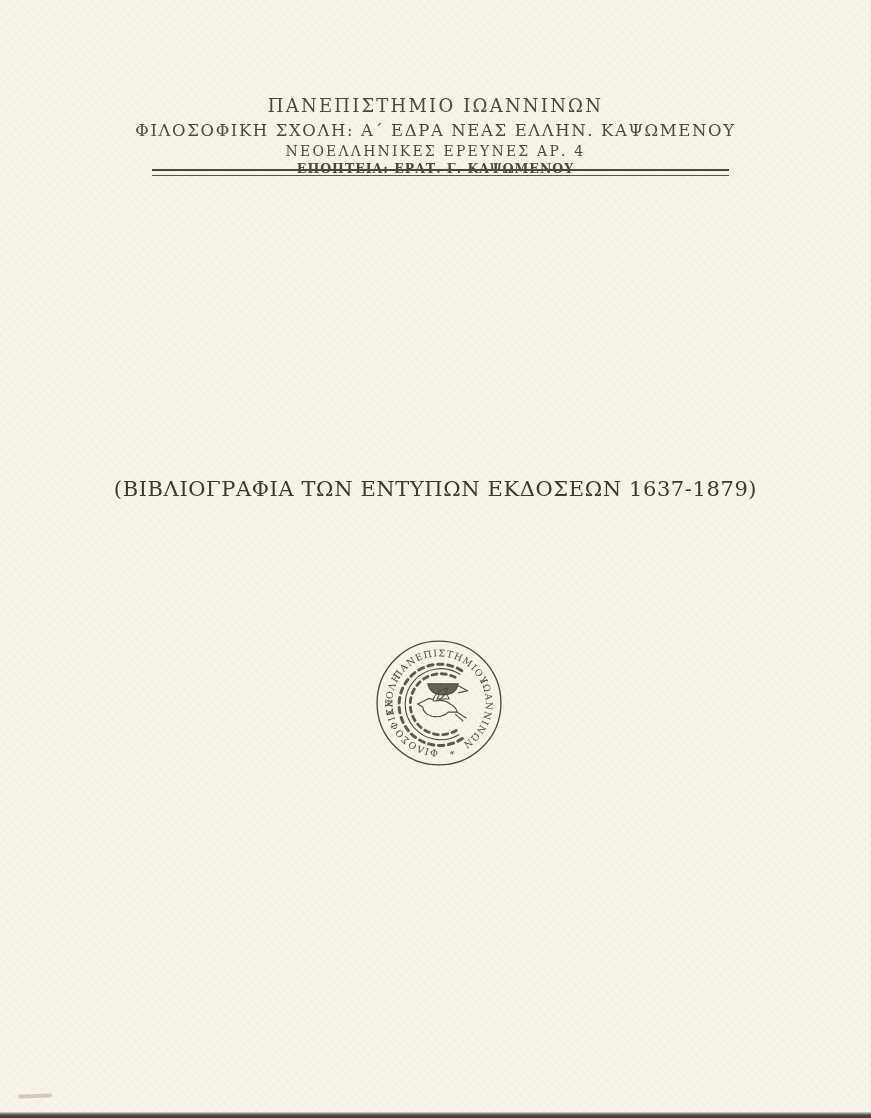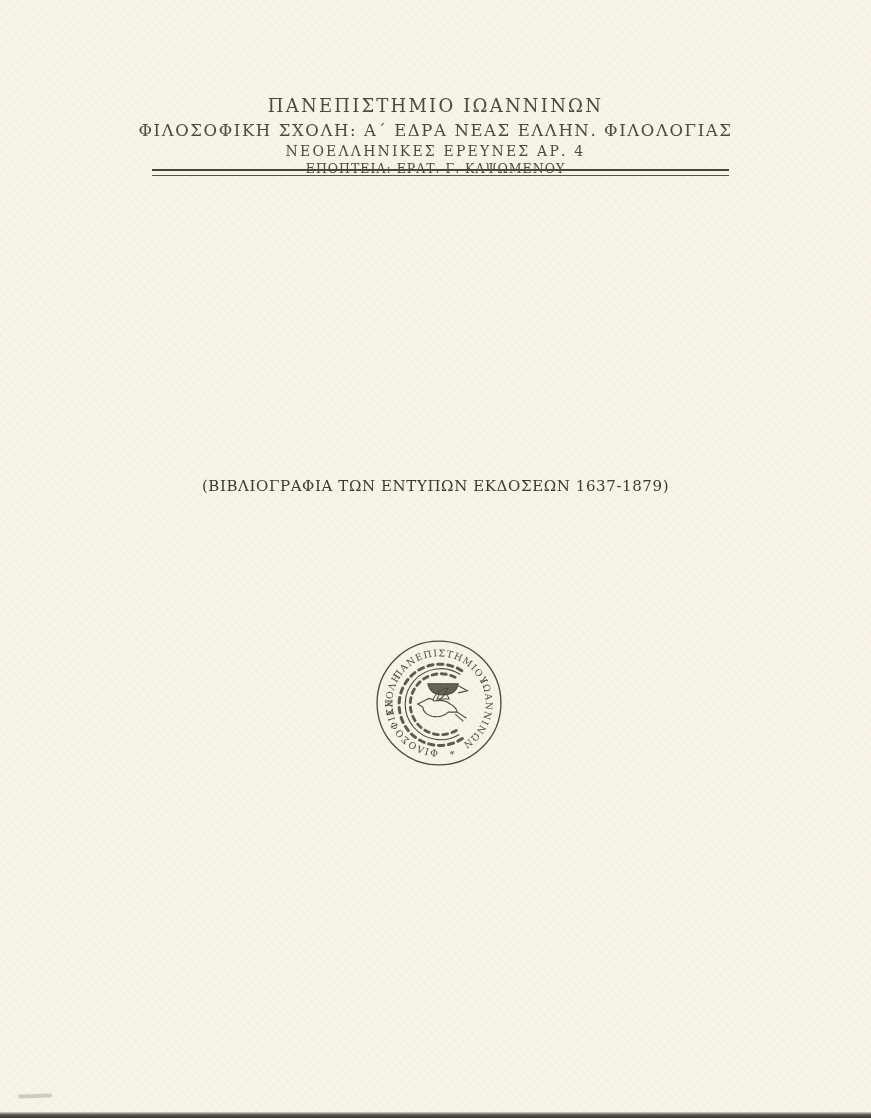--- a/index.html
+++ b/index.html
@@ -17,34 +17,34 @@
     overflow: hidden;
     color: #42423a;
     padding-left: 24px;
   }
 
   .centered { position: absolute; left: 0; right: 0; text-align: center; white-space: nowrap; }
 
   .masthead-line1 { top: 95px;  font-size: 18px;   letter-spacing: 2.2px; color: #4a4a40; }
   .masthead-line2 { top: 121px; font-size: 16.5px; letter-spacing: 1.6px; color: #4a4a40; }
   .masthead-line3 { top: 143px; font-size: 14px; letter-spacing: 2.2px; color: #4a4a40; }
-  .masthead-line4 { top: 160.5px; font-size: 12.5px; letter-spacing: 1px; font-weight: normal; color: #4a4a40; }
+  .masthead-line4 { top: 160.5px; font-size: 12.5px; letter-spacing: 1px; font-weight: bold; color: #4a4a40; }
 
   .double-rule {
     position: absolute;
     left: 152px; top: 169px;
     width: 577px; height: 6.5px;
     border-top: 2.4px solid #45453c;
     border-bottom: 1.6px solid #55554a;
   }
 
   .author-line { top: 330px; font-size: 19px; letter-spacing: 2.3px; color: #45453b; }
 
   .title-line1 { top: 446px; font-size: 22.5px; letter-spacing: 2.4px; color: #3a3a31; }
-  .title-line2 { top: 477px; font-size: 15px;   letter-spacing: 0.6px; color: #3a3a31; }
+  .title-line2 { top: 477px; font-size: 21px;   letter-spacing: 0.6px; color: #3a3a31; }
 
   .seal { position: absolute; left: 373px; top: 637px; width: 132px; height: 132px; }
   .seal text { font-family: "DejaVu Serif", serif; font-size: 9.2px; letter-spacing: 1.1px; fill: #4b4a3f; }
 
   .imprint-line { top: 976px; font-size: 20px; letter-spacing: 5.5px; color: #3e3e35; }
 
   .bottom-edge {
     position: absolute;
     left: 0; bottom: 0;
     width: 871px; height: 6px;
@@ -61,21 +61,21 @@
     filter: blur(0.4px);
   }
 </style>
 </head>
 <body>
 
 <div class="page">
 
   <div class="masthead">
     <div class="centered masthead-line1">ΠΑΝΕΠΙΣΤΗΜΙΟ ΙΩΑΝΝΙΝΩΝ</div>
-    <div class="centered masthead-line2">ΦΙΛΟΣΟΦΙΚΗ ΣΧΟΛΗ: Α΄ ΕΔΡΑ ΝΕΑΣ ΕΛΛΗΝ. ΦΙΛΟΛΟΓΙΑΣ</div>
+    <div class="centered masthead-line2">ΦΙΛΟΣΟΦΙΚΗ ΣΧΟΛΗ: Α΄ ΕΔΡΑ ΝΕΑΣ ΕΛΛΗΝ. ΚΑΨΩΜΕΝΟΥ</div>
     <div class="centered masthead-line3">ΝΕΟΕΛΛΗΝΙΚΕΣ ΕΡΕΥΝΕΣ ΑΡ. 4</div>
     <div class="centered masthead-line4">ΕΠΟΠΤΕΙΑ: ΕΡΑΤ. Γ. ΚΑΨΩΜΕΝΟΥ</div>
     <div class="double-rule"></div>
   </div>
 
 
   <div class="centered title-line2">(ΒΙΒΛΙΟΓΡΑΦΙΑ ΤΩΝ ΕΝΤΥΠΩΝ ΕΚΔΟΣΕΩΝ 1637-1879)</div>
 
   <svg class="seal" viewBox="0 0 130 130">
     <defs>

